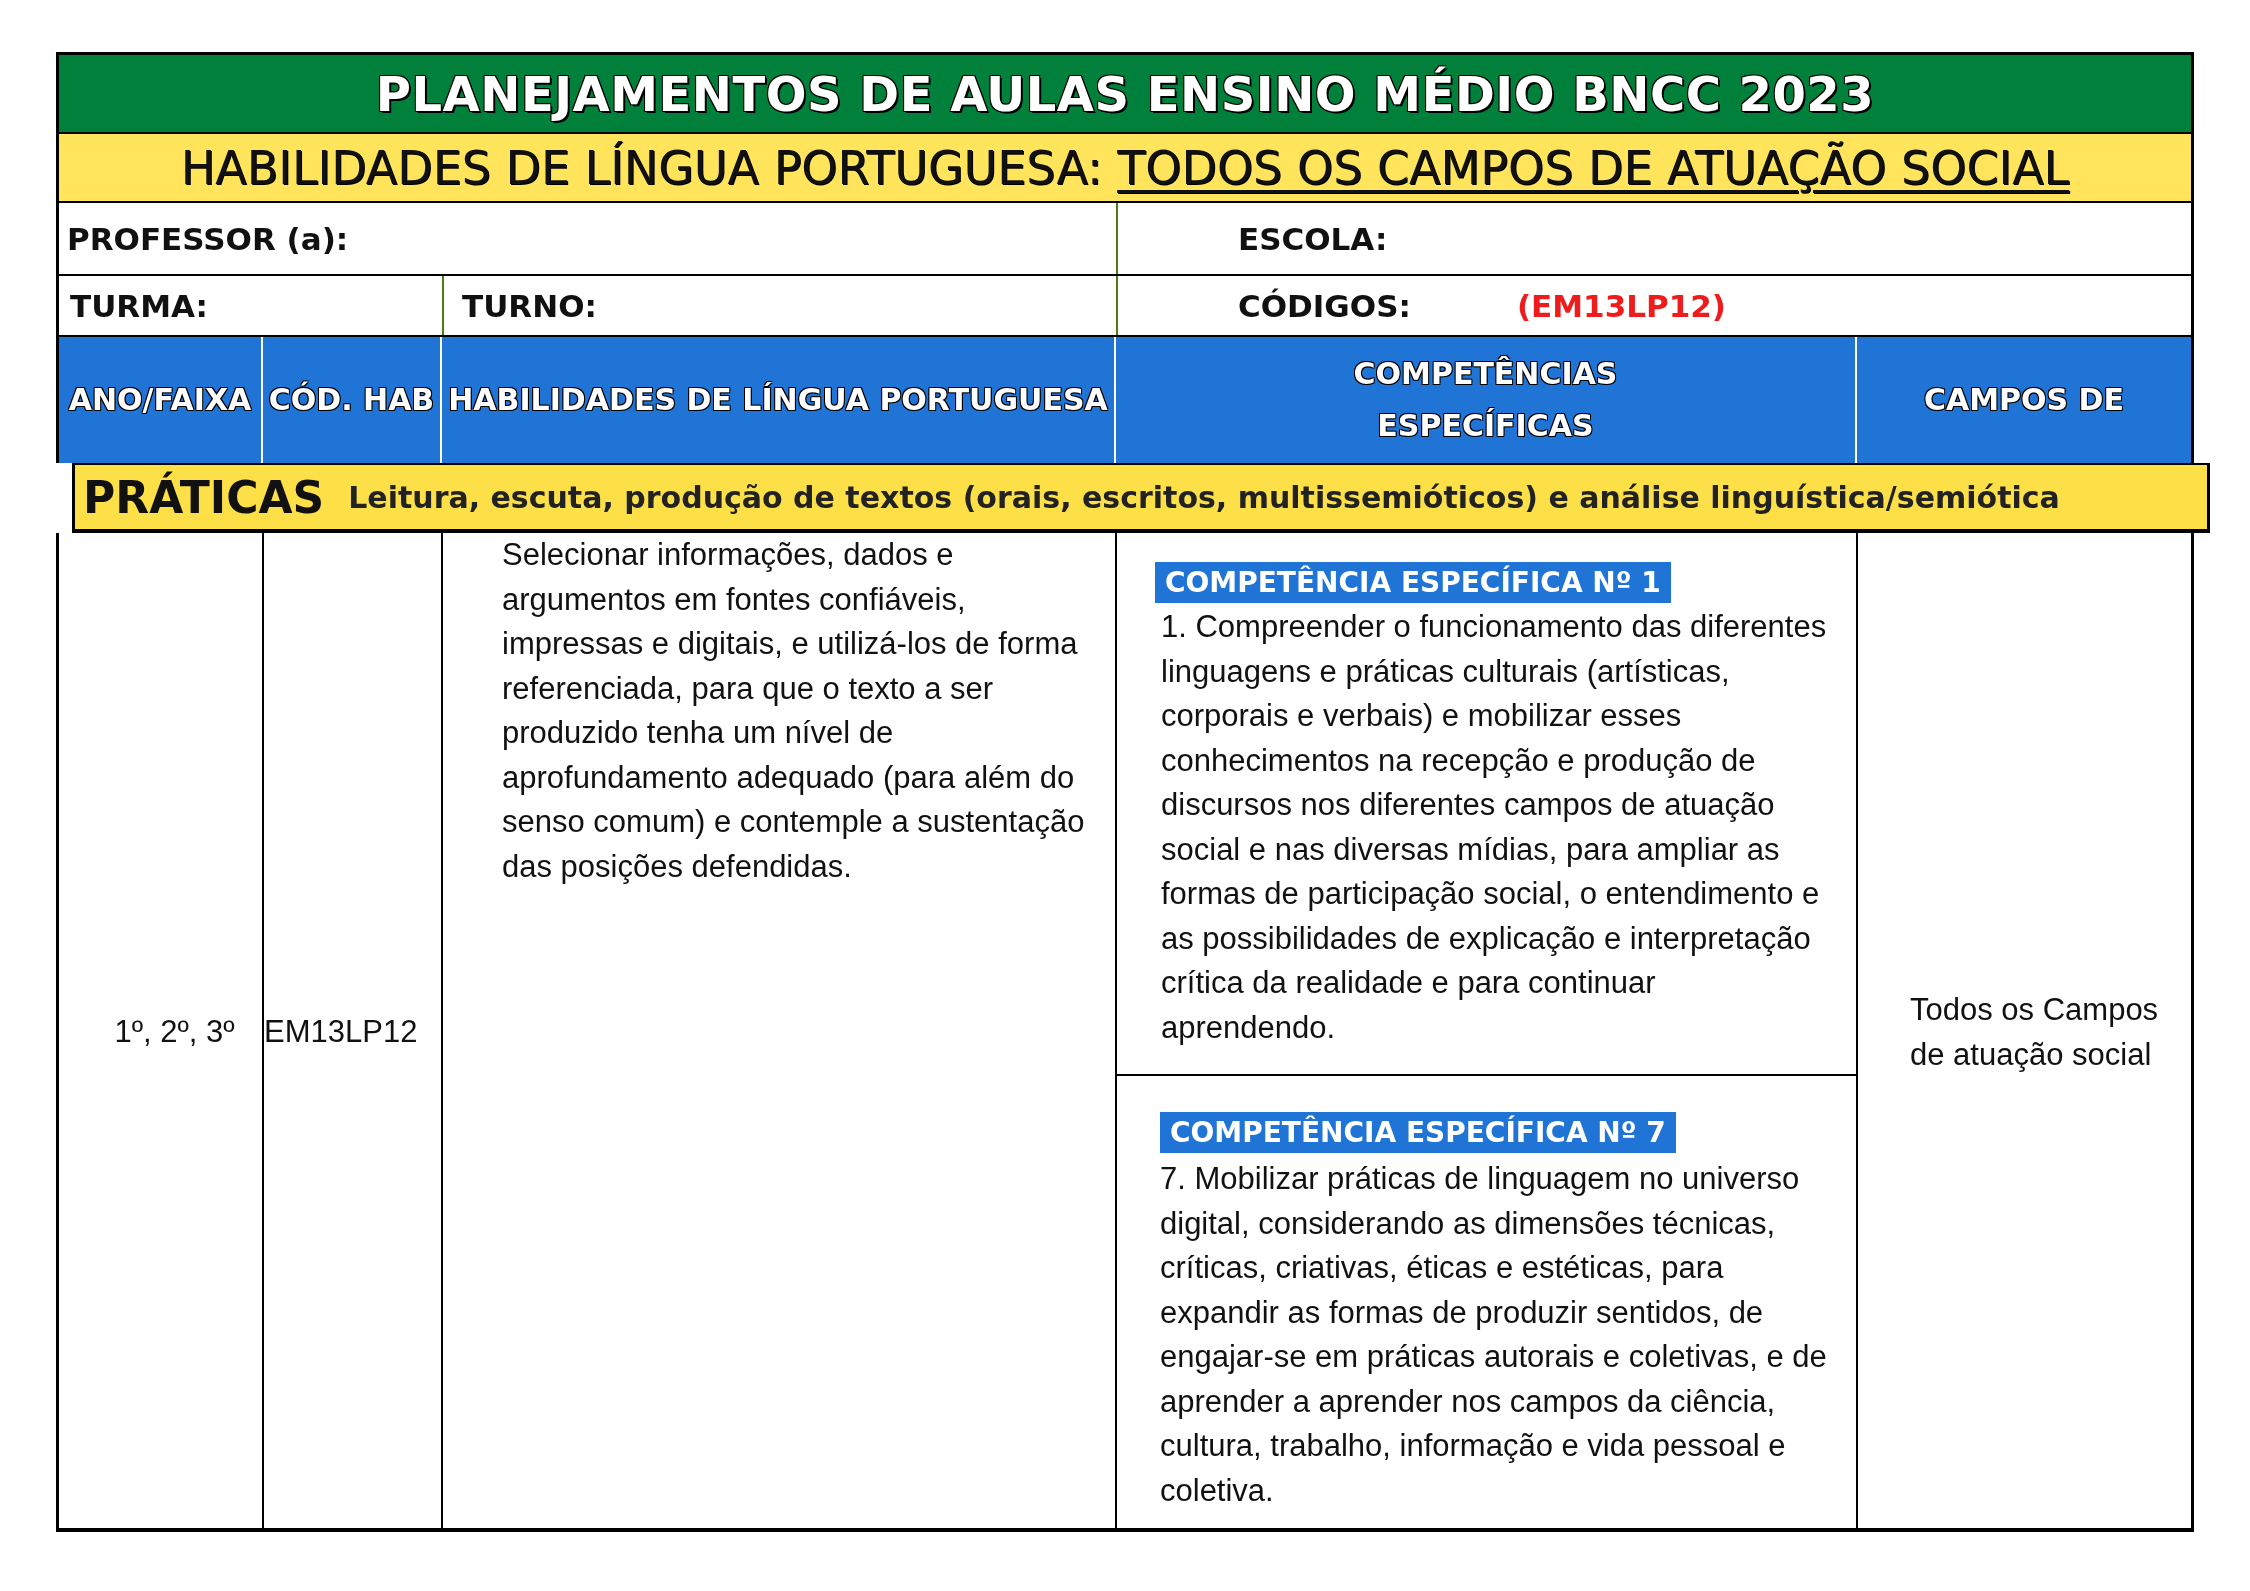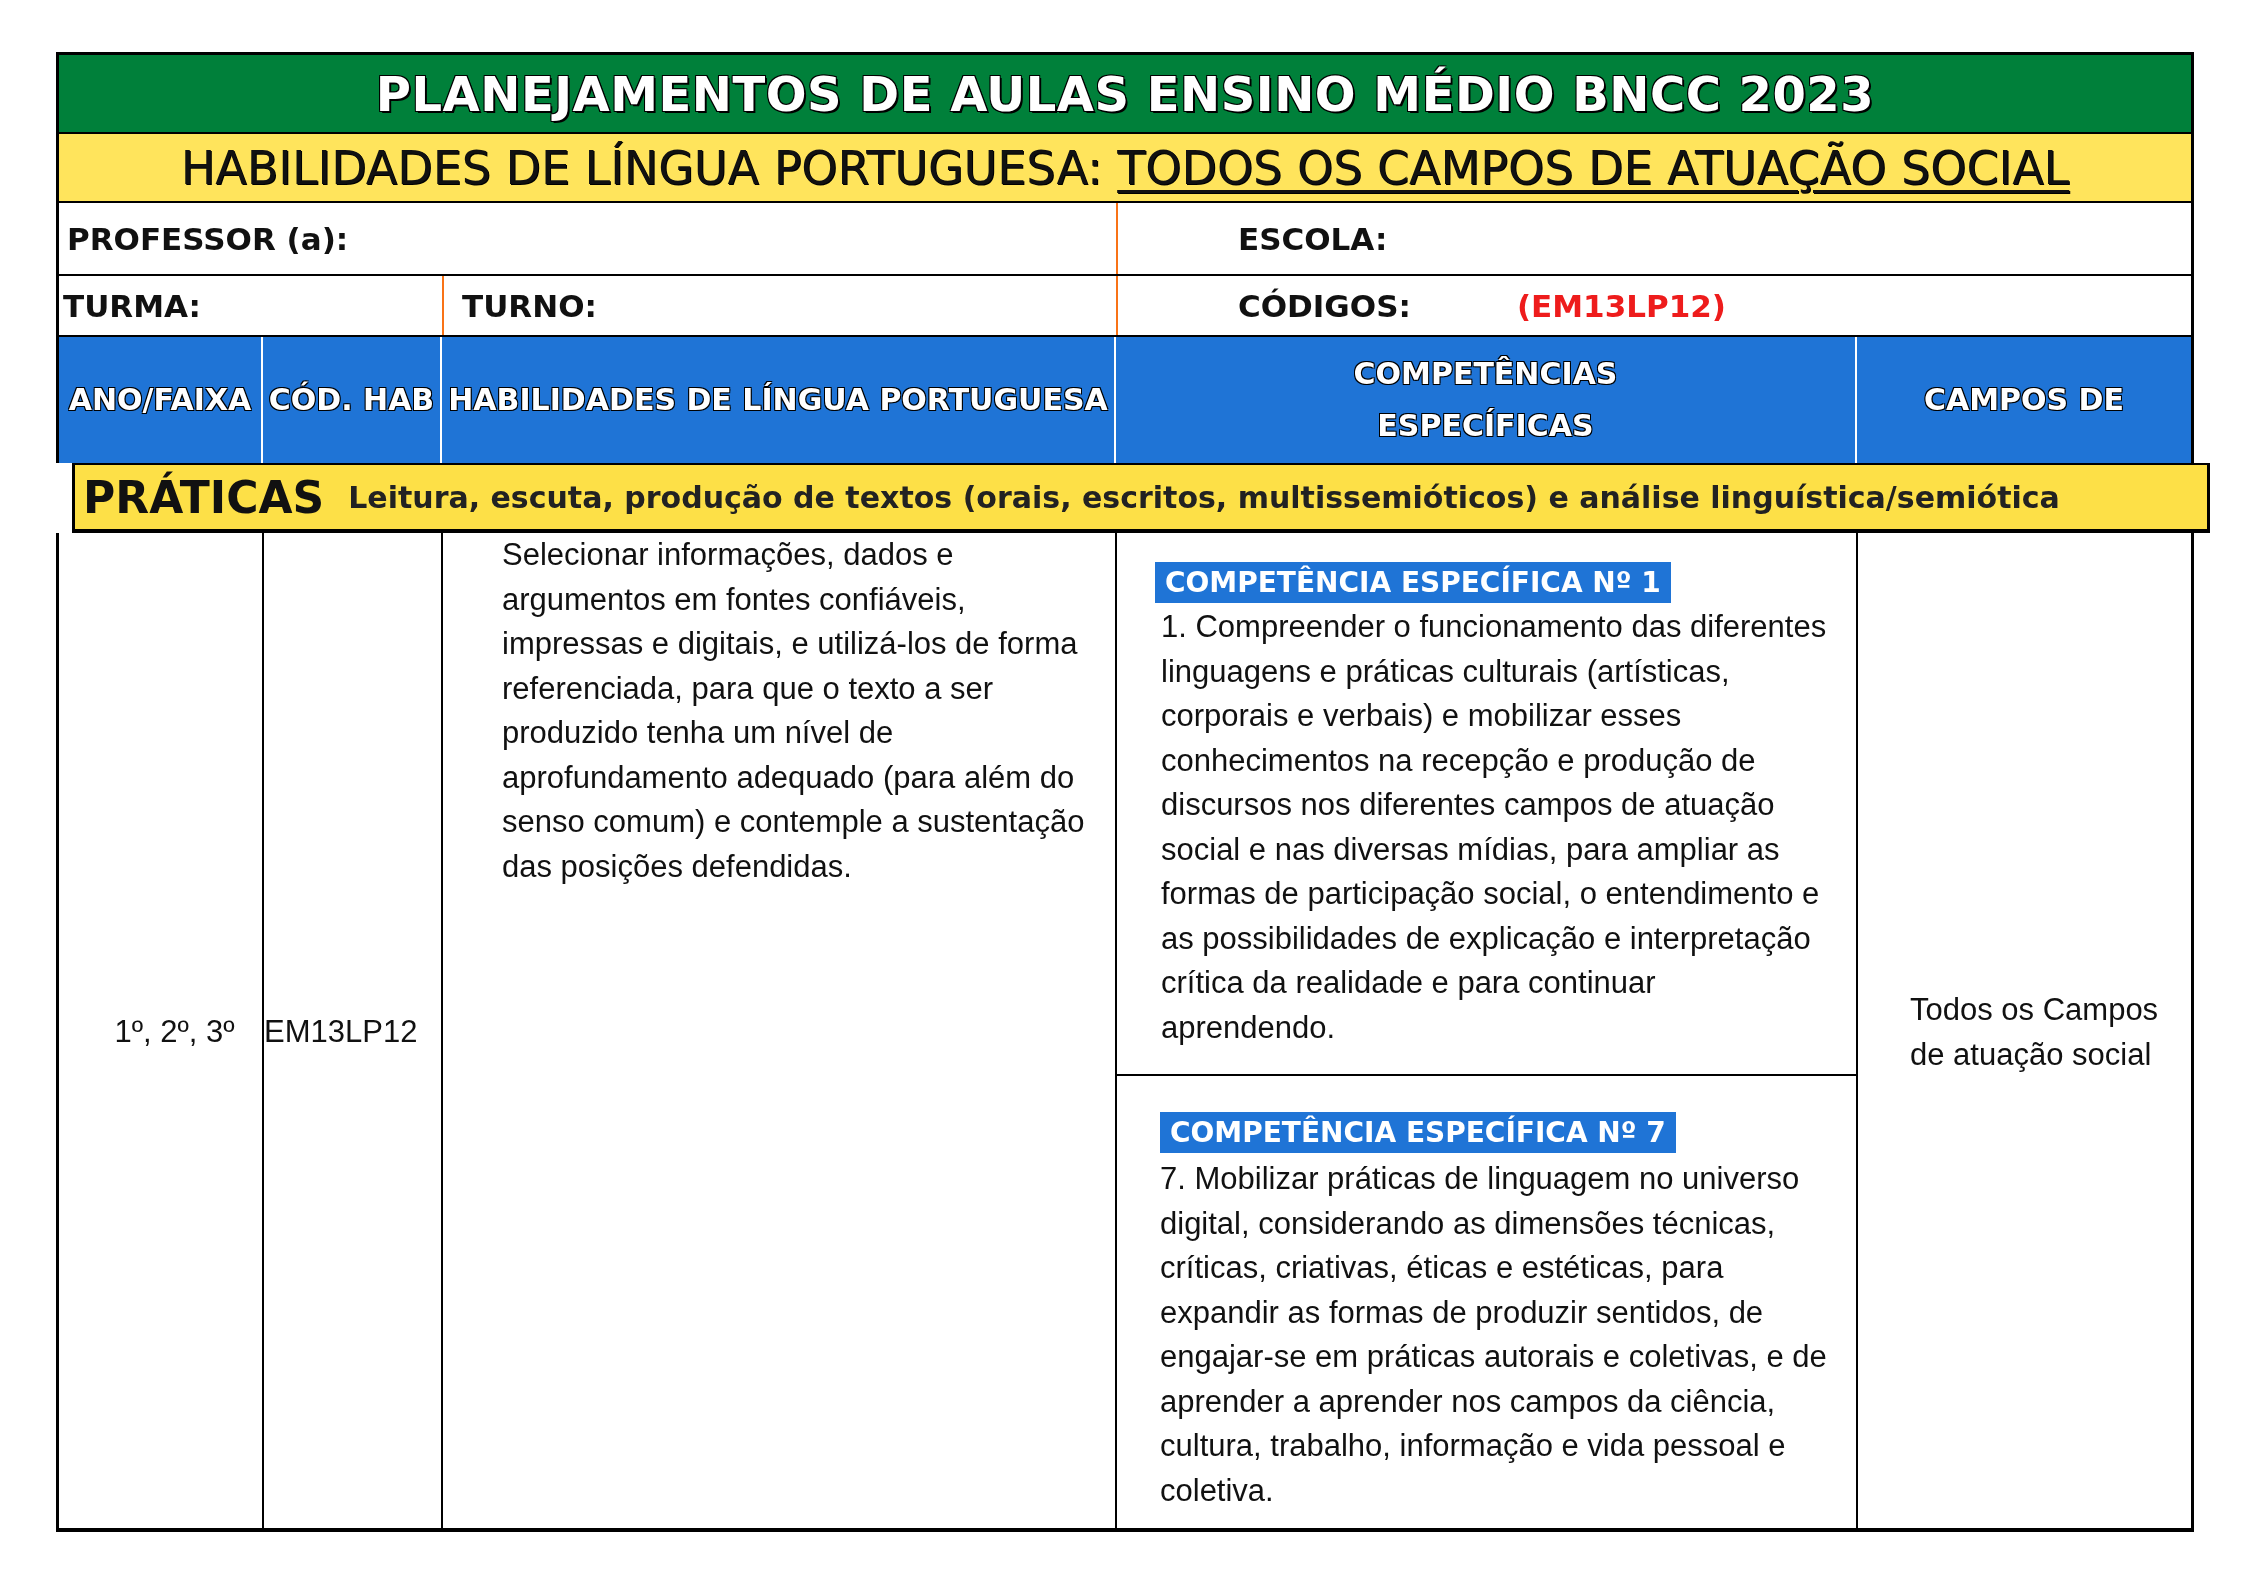--- a/index.html
+++ b/index.html
@@ -9,21 +9,21 @@
   .title-bar { left: 56px; top: 52px; width: 2138px; height: 82px; background: #00803a;
                border: 3px solid #000; border-bottom: 2px solid #000;
                display: flex; align-items: center; justify-content: center; }
   .title-bar span { color: #fff; font-weight: bold; font-size: 48px; letter-spacing: 0.5px;
                     text-shadow: 2px 2px 0 #000, -1px -1px 0 #000, 1px -1px 0 #000, -1px 1px 0 #000; }
   .sub-bar { left: 56px; top: 134px; width: 2138px; height: 69px; background: #ffe45c;
              border-left: 3px solid #000; border-right: 3px solid #000; border-bottom: 2px solid #000;
              display: flex; align-items: center; justify-content: center; white-space: nowrap; }
   .sub-bar span { color: #111; font-size: 46px; text-shadow: 1px 1px 0 #000; }
   .sub-bar .u { text-decoration: underline; text-decoration-thickness: 3px; text-underline-offset: 6px; }
-  .cell { border-right: 2px solid #f97316; border-bottom: 2px solid #000; display: flex; align-items: center; }
+  .cell { border-right: 2px solid #4d7c0f; border-bottom: 2px solid #000; display: flex; align-items: center; }
   .lbl { font-weight: bold; font-size: 31px; color: #111; }
   .red { color: #ee1c1c; font-weight: bold; font-size: 31px; }
   .blue-h { background: #1f74d6; border-right: 2px solid #fff; display: flex; align-items: center;
             justify-content: center; text-align: center; }
   .blue-h span { color: #fff; font-weight: bold; font-size: 30px; line-height: 52px;
                  text-shadow: 1px 1px 0 #000, -1px -1px 0 #000, 1px -1px 0 #000, -1px 1px 0 #000; }
   .prat { left: 72px; top: 463px; width: 2138px; height: 70px; background: #fde047;
           border-left: 3px solid #000; border-right: 3px solid #000; border-bottom: 4px solid #000;
           border-top: 2px solid #000; display: flex; align-items: center; padding-left: 8px; white-space: nowrap; }
   .prat .big { font-weight: bold; font-size: 44px; color: #111; margin-right: 24px; }
@@ -47,21 +47,21 @@
 
 <div class="abs cell" style="left:56px;top:203px;width:1062px;height:73px;border-left:3px solid #000;padding-left:8px;">
   <span class="lbl">PROFESSOR (a):</span>
   <span class="lbl" style="margin-left:12px;"></span>
 </div>
 <div class="abs cell" style="left:1116px;top:203px;width:1078px;height:73px;border-right:3px solid #000;padding-left:122px;">
   <span class="lbl">ESCOLA:</span>
   <span class="lbl" style="margin-left:12px;"></span>
 </div>
 
-<div class="abs cell" style="left:56px;top:276px;width:388px;height:61px;border-left:3px solid #000;padding-left:4px;">
+<div class="abs cell" style="left:56px;top:276px;width:388px;height:61px;border-left:3px solid #000;padding-left:11px;">
   <span class="lbl">TURMA:</span>
   <span class="lbl" style="margin-left:12px;"></span>
 </div>
 <div class="abs cell" style="left:442px;top:276px;width:676px;height:61px;padding-left:20px;">
   <span class="lbl">TURNO:</span>
   <span class="lbl" style="margin-left:12px;"></span>
 </div>
 <div class="abs cell" style="left:1116px;top:276px;width:1078px;height:61px;border-right:3px solid #000;padding-left:122px;">
   <span class="lbl">CÓDIGOS:</span>
   <span class="red" style="margin-left:106px;">(EM13LP12)</span>

